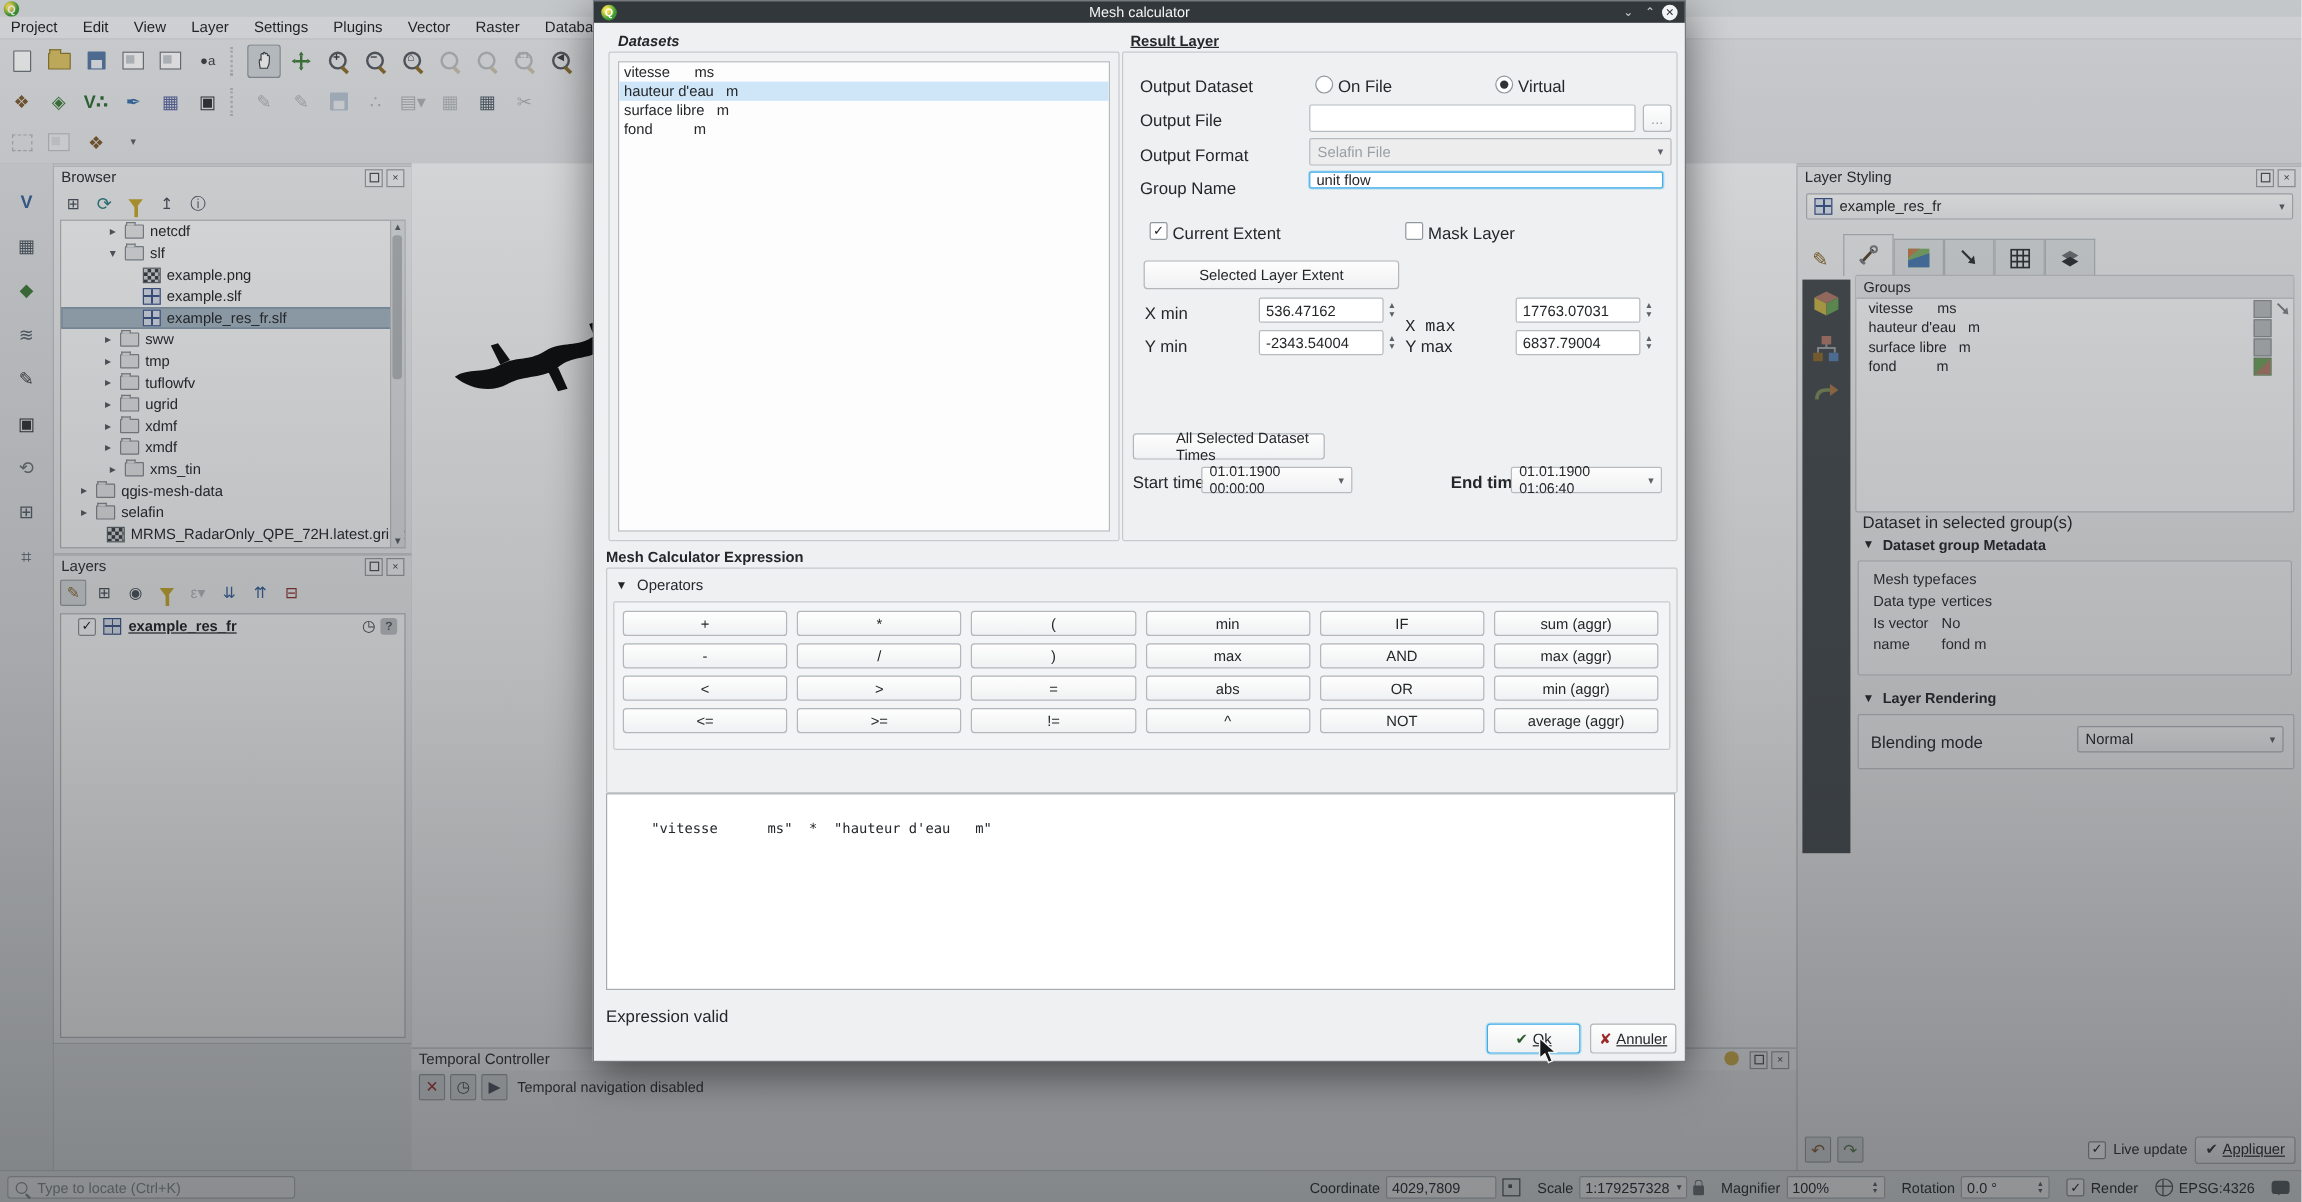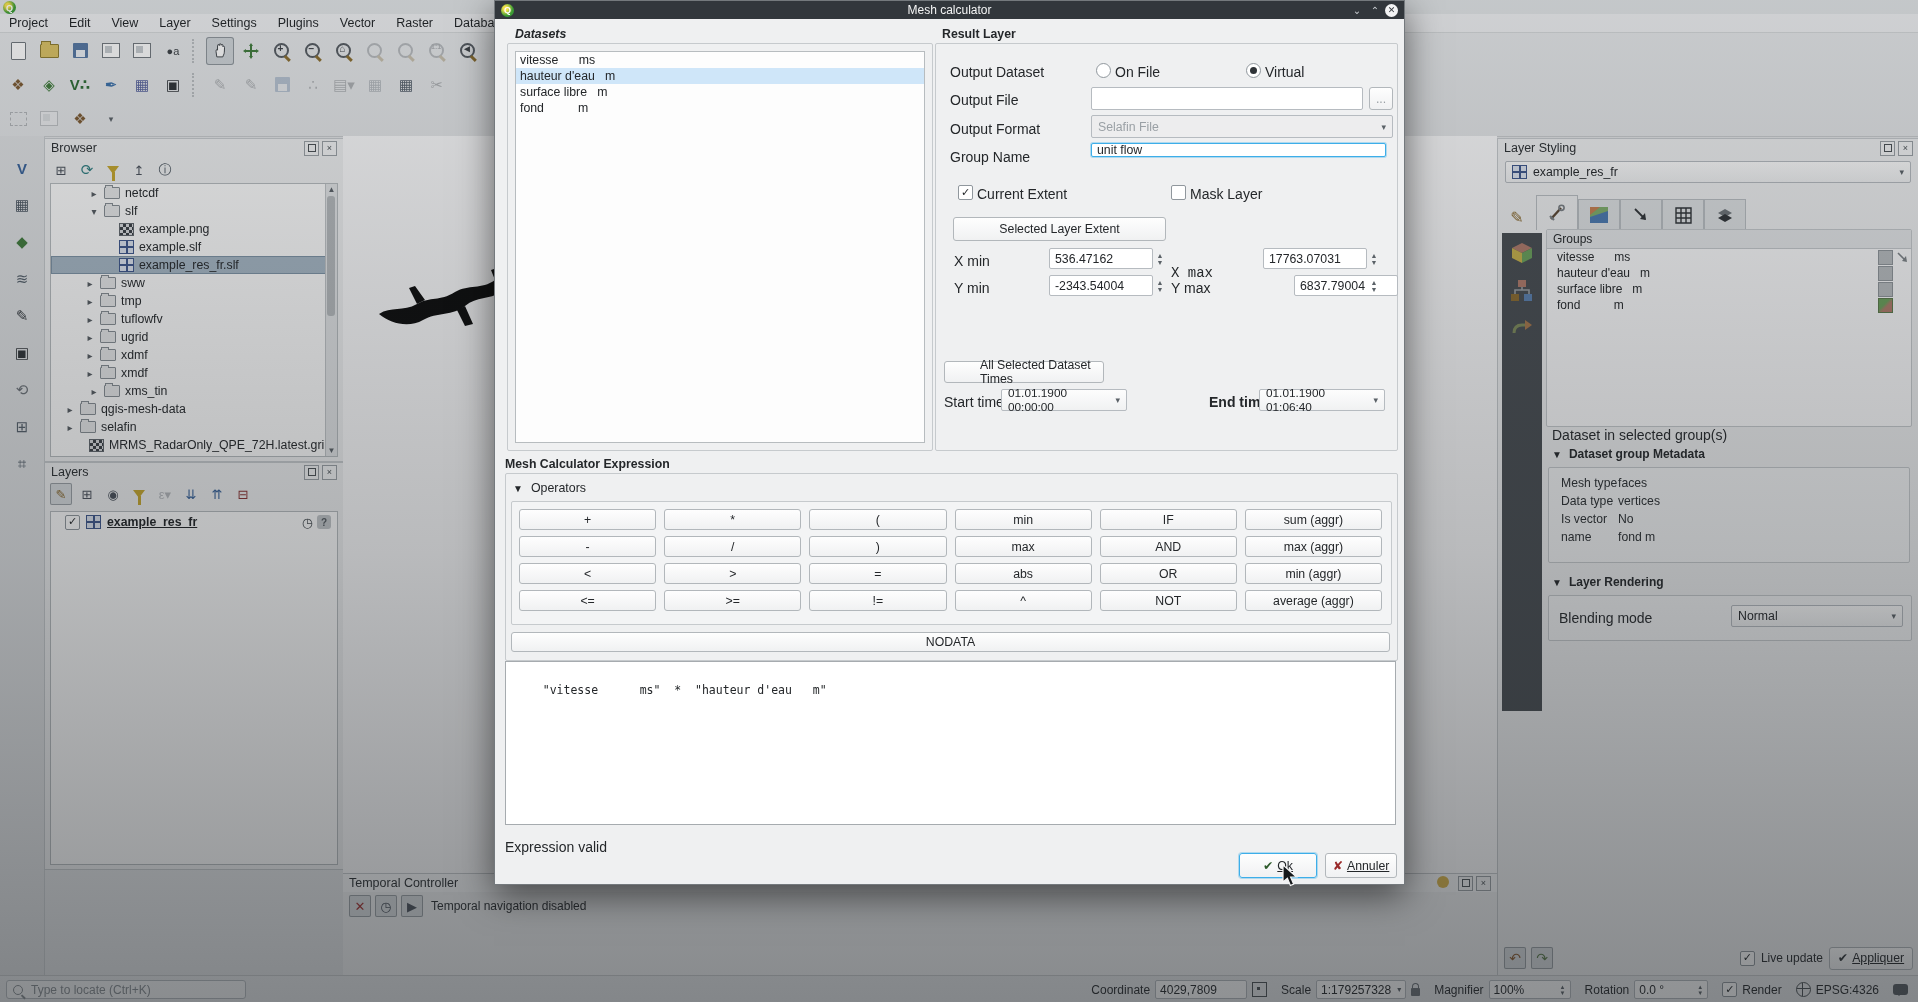--- a/index.html
+++ b/index.html
@@ -638,21 +638,21 @@
 
   <div class="glabel" style="left:20px;top:26px;font-style:italic;">Datasets</div>
   <div class="gbox" style="left:12px;top:42px;width:424px;height:406px;"></div>
   <div class="tree" style="left:20px;top:50px;width:408px;height:390px;">
     <div class="trowi" style="height:16px;white-space:pre;"><span>vitesse      ms</span></div>
     <div class="trowi" style="height:16px;white-space:pre;background:#cfe6f9;"><span>hauteur d'eau   m</span></div>
     <div class="trowi" style="height:16px;white-space:pre;"><span>surface libre   m</span></div>
     <div class="trowi" style="height:16px;white-space:pre;"><span>fond          m</span></div>
   </div>
 
-  <div class="glabel" style="left:447px;top:26px;">Result Layer</div>
+  <div class="glabel" style="left:447px;top:26px;text-decoration:underline;">Result Layer</div>
   <div class="gbox" style="left:440px;top:42px;width:461px;height:406px;"></div>
 
   <div class="plainlabel" style="left:455px;top:63px;">Output Dataset</div>
   <span class="rbox" style="position:absolute;left:601px;top:62px;"></span>
   <span class="plainlabel" style="left:620px;top:63px;">On File</span>
   <span class="rbox checked" style="position:absolute;left:751px;top:62px;"></span>
   <span class="plainlabel" style="left:770px;top:63px;">Virtual</span>
 
   <div class="plainlabel" style="left:455px;top:91px;">Output File</div>
   <input class="inp" style="left: 596px; top: 86px; width: 272px; height: 23px;" value="">
@@ -691,21 +691,21 @@
       <span>▼</span>
     </span>
 
   <div class="plainlabel" style="left:459px;top:279px;">Y min</div>
   <input class="inp" style="left: 554px; top: 274px; width: 104px; height: 21px;" value="-2343.54004">
   <span class="spin" style="left:658px;top:274px;height:21px;">
       <span>▲</span>
       <span>▼</span>
     </span>
   <div class="plainlabel" style="left:676px;top:279px;">Y max</div>
-  <input class="inp" style="left: 768px; top: 274px; width: 104px; height: 21px; margin-left: 31px;" value="6837.79004">
+  <input class="inp" style="left: 768px; top: 274px; width: 104px; height: 21px;" value="6837.79004">
   <span class="spin" style="left:872px;top:274px;height:21px;">
       <span>▲</span>
       <span>▼</span>
     </span>
 
   <div class="btn" style="left:449px;top:360px;width:160px;height:22px;padding-left:35px;">
       <span>All Selected Dataset Times</span>
     </div>
 
   <div class="plainlabel" style="left:449px;top:393px;">Start time</div>
@@ -793,23 +793,20 @@
     <span class="btn ob">
         <span>^</span>
       </span>
     <span class="btn ob">
         <span>NOT</span>
       </span>
     <span class="btn ob">
         <span>average (aggr)</span>
       </span>
   </div>
-  <div class="btn" style="left:16px;top:631px;width:879px;height:20px;">
-      <span>NODATA</span>
-    </div>
 
   <div class="exprbox" style="left:10px;top:660px;width:891px;height:164px;">
     <span>"vitesse      ms"  *  "hauteur d'eau   m"</span>
   </div>
 
   <div class="plainlabel" style="left:10px;top:838px;">Expression valid</div>
 
   <div class="btn focusblue" style="left:744px;top:852px;width:78px;height:25px;">
     <span style="color:#2d5a2a;">✔</span>
     <span class="undl">Ok</span>

